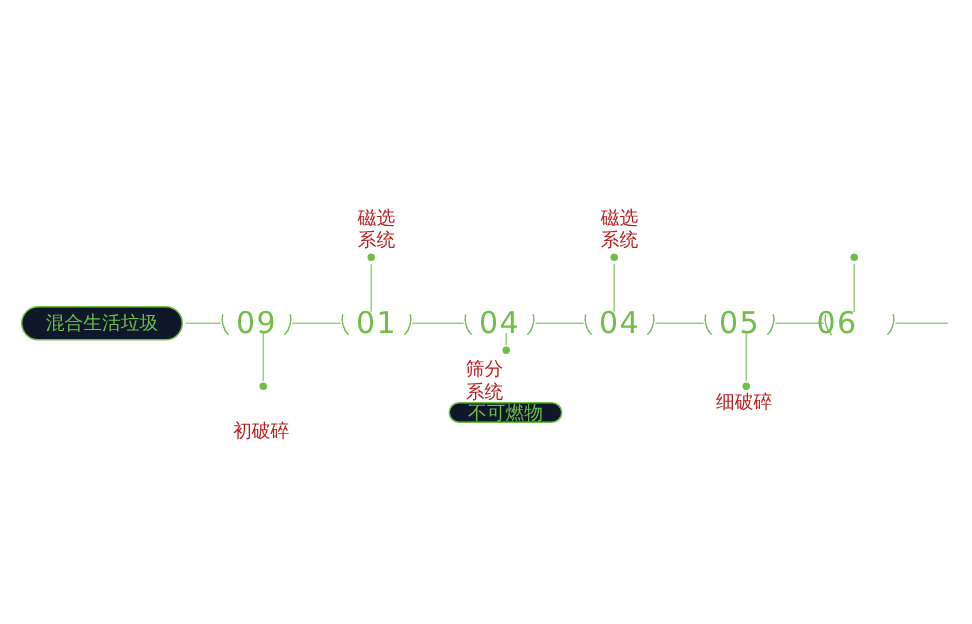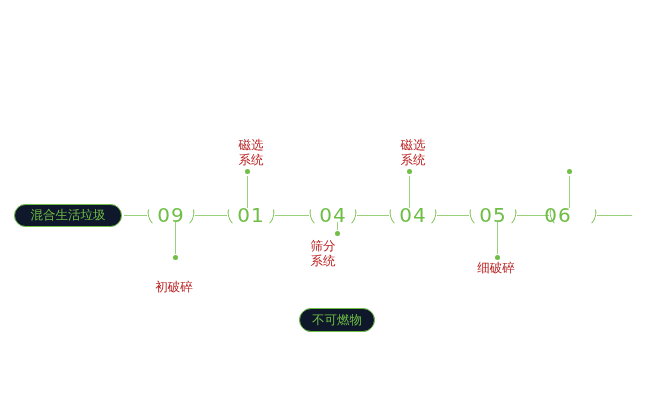--- a/index.html
+++ b/index.html
@@ -10,21 +10,21 @@
   }
   .hline { position:absolute; top:215px; height:1px; background:#9ad07c; }
   .vline { position:absolute; width:1px; background:#9ad07c; }
   .dot { position:absolute; width:5px; height:5px; border-radius:50%; background:#6fbe45; }
   .pill {
     position:absolute; border:1px solid #6fbe45; color:#6fbe45; border-radius:12px;
     font-size:12.5px; display:flex; align-items:center; justify-content:center;
     background:#0f172a; white-space:nowrap;
   }
   .start-pill { left:14px; top:204px; width:108px; height:23px; }
-  .out-pill   { left:299px; top:268px; width:76px; height:24px;margin-top:40px; }
+  .out-pill   { left:299px; top:268px; width:76px; height:14px; }
   .num {
     position:absolute; top:203px; width:44px; text-align:center;
     font-size:20px; color:#6fbe45; letter-spacing:1px;
   }
   .arc {
     position:absolute; top:206px; width:11px; height:19px;
     border:1.5px solid transparent; border-radius:50%;
   }
   .arc-l { border-left-color:#6fbe45; transform:rotate(-16deg); }
   .arc-r { border-right-color:#6fbe45; transform:rotate(16deg); }

